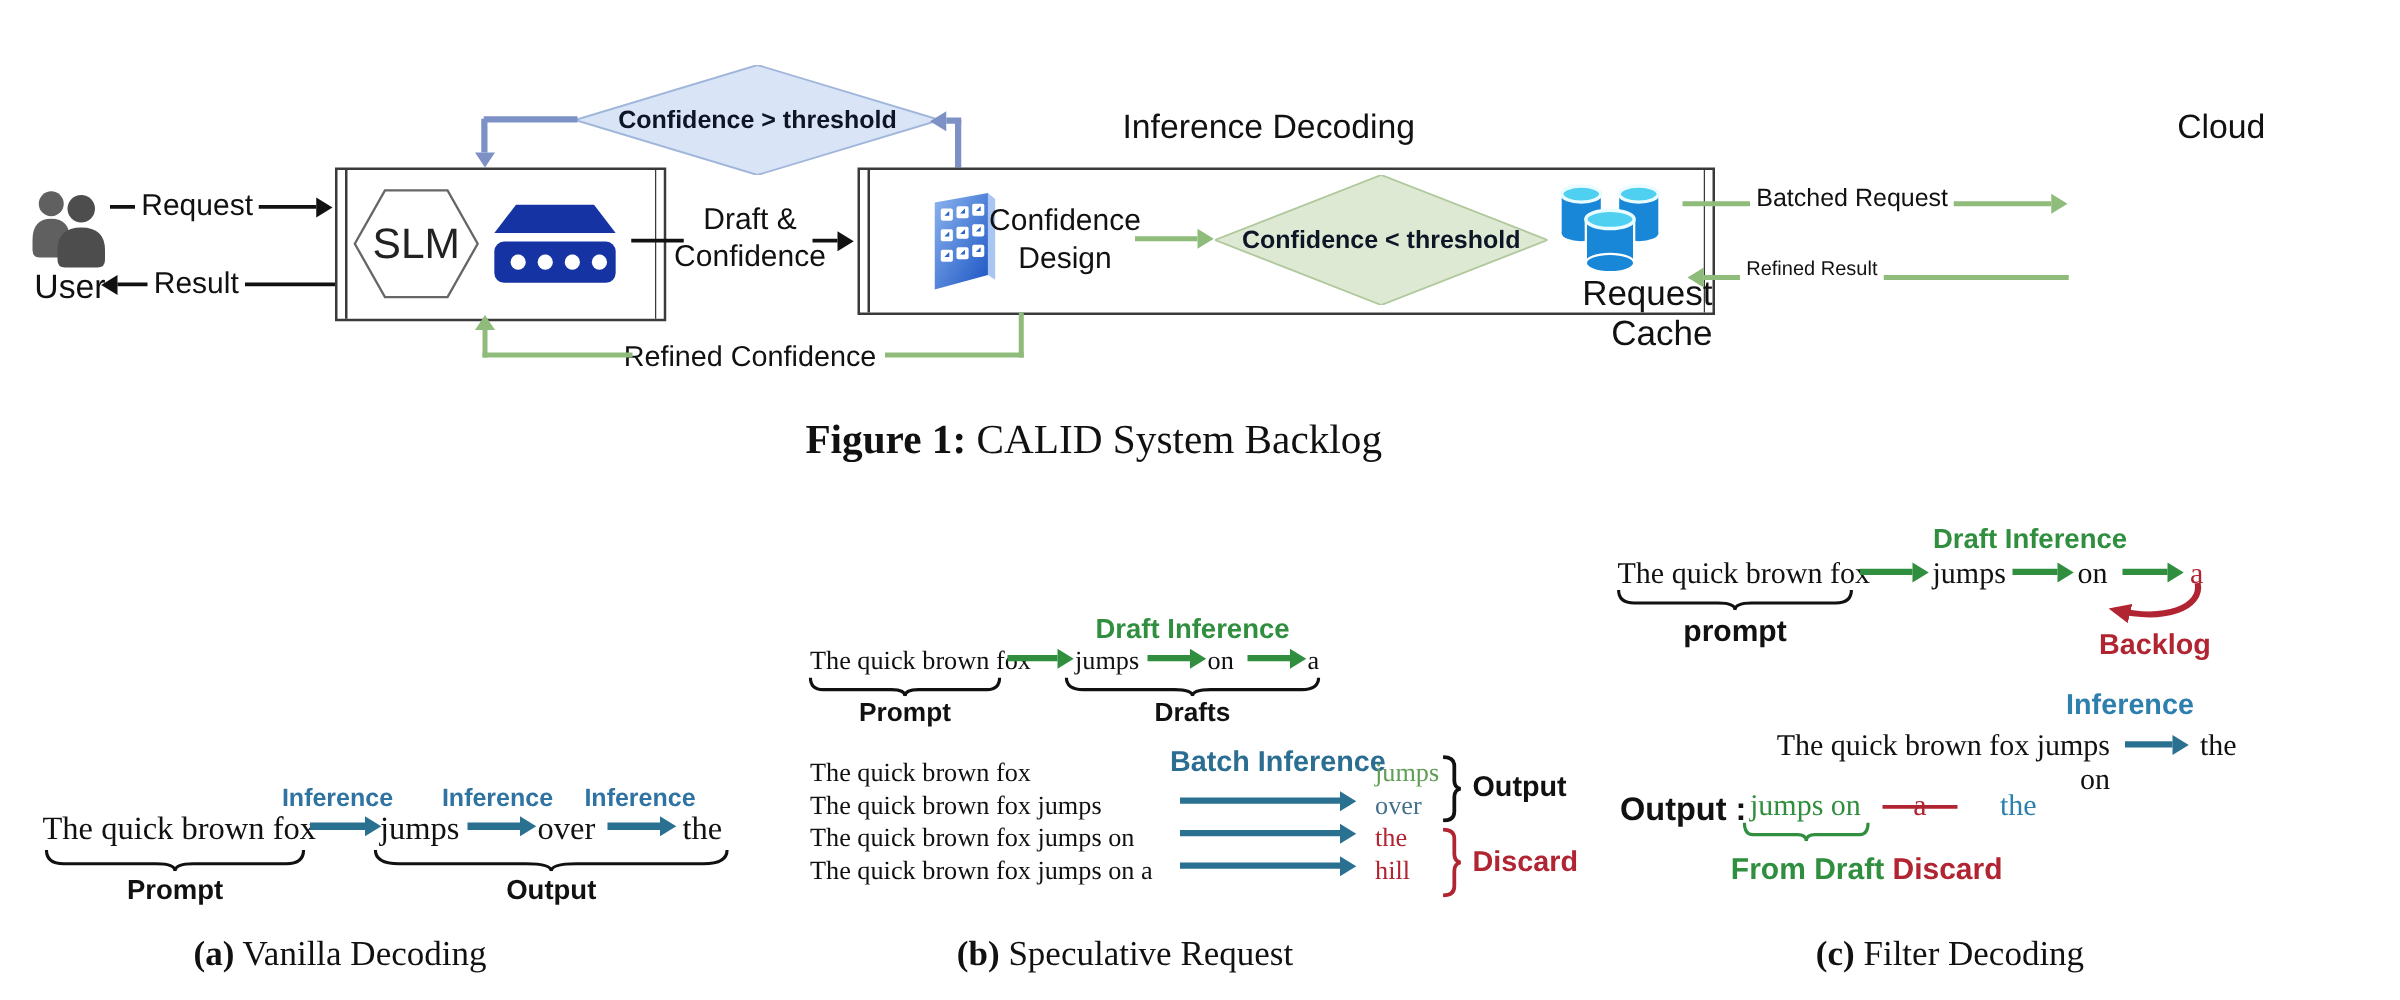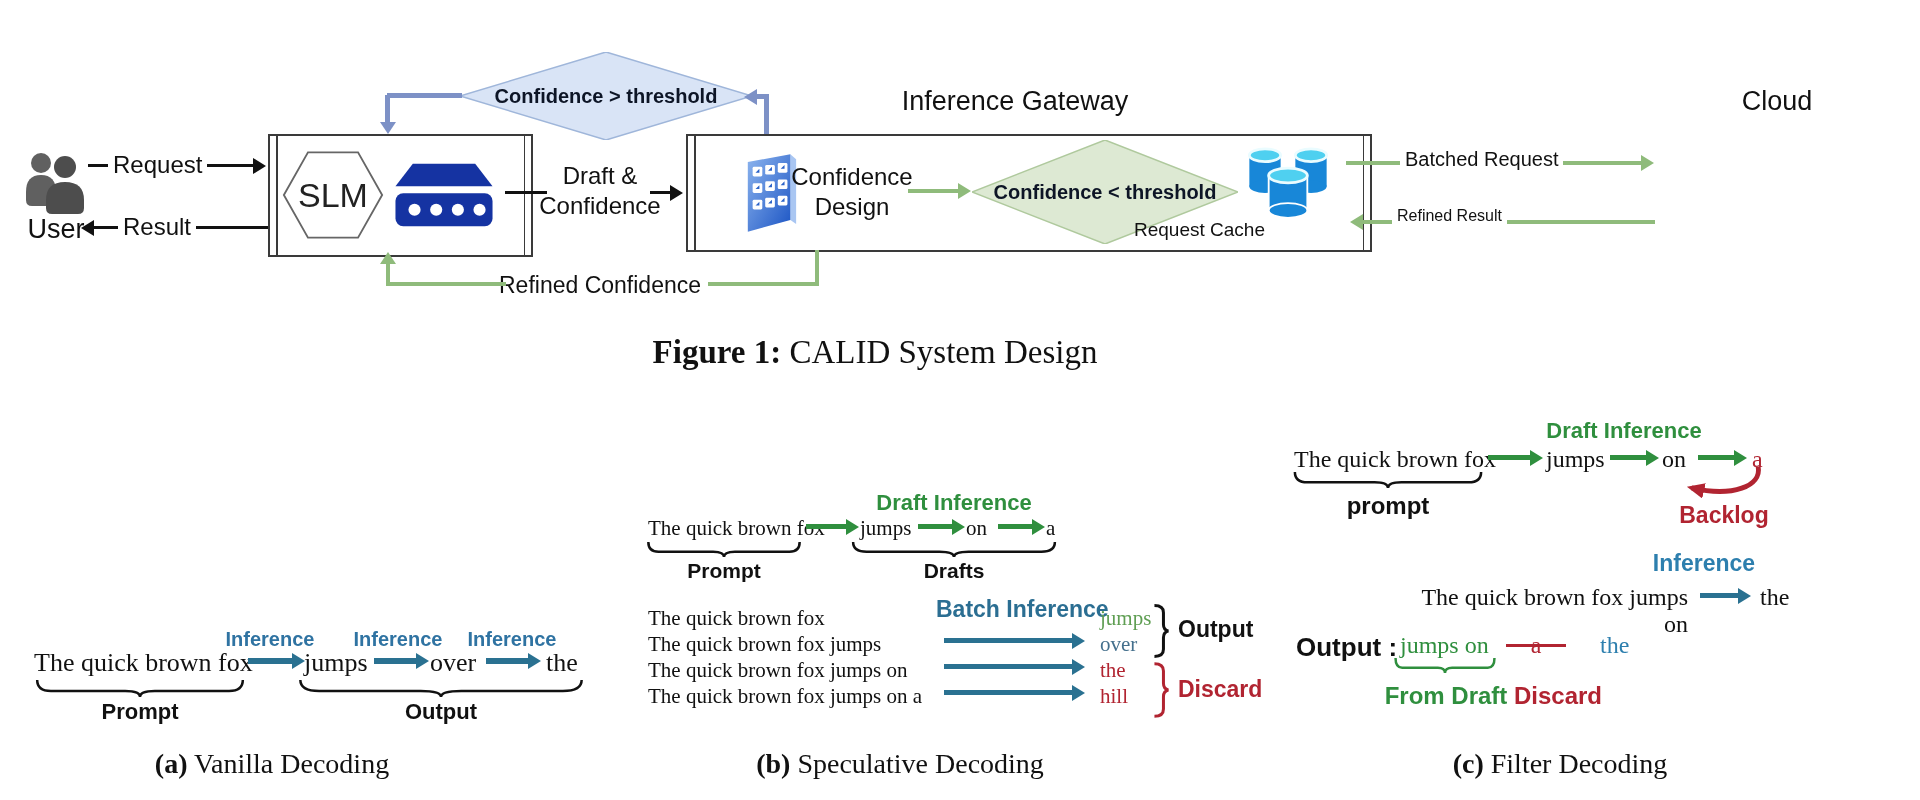--- a/index.html
+++ b/index.html
@@ -94,21 +94,21 @@
       <i class="ah-l"></i>
     </div>
 
   <div class="hline" style="left:505px;top:191px;width:42px;height:3px;color:#111;background:currentColor"></div>
   <div class="lbl ctr" style="left:520px;top:162px;width:160px;font-size:24px">Draft &amp;</div>
   <div class="lbl ctr" style="left:520px;top:192px;width:160px;font-size:24px">Confidence</div>
   <div class="arrow" style="left:650px;top:191px;width:20px;height:3px;color:#111">
       <i class="ah-r"></i>
     </div>
 
-  <div class="lbl ctr" style="left:820px;top:86px;width:390px;font-size:27px">Inference Gateway</div>
+  <div class="lbl ctr" style="left:820px;top:86px;width:390px;font-size:27px">Inference Decoding</div>
   <div class="node-box" style="left:686px;top:134px;width:658px;height:114px"></div>
 
   <svg class="abs" style="left:742px;top:150px" width="58" height="84" viewBox="0 0 60 86">
     <defs>
       <linearGradient id="fg" x1="0" y1="0" x2="1" y2="1">
         <stop offset="0" stop-color="#8cb4ee"></stop>
           <stop offset="1" stop-color="#1c55c4"></stop>
       </linearGradient>
     </defs>
     <polygon points="50,4 56,9 56,76 50,72" fill="#a9c6f2"></polygon>
@@ -144,21 +144,21 @@
       <ellipse cx="25" cy="48" rx="17" ry="7" style="fill:var(--cache-blue)"></ellipse>
       <ellipse cx="25" cy="14" rx="17" ry="7" style="fill:var(--cache-cyan)" stroke="#eafcff" stroke-width="3"></ellipse>
       <rect x="58" y="14" width="34" height="34" style="fill:var(--cache-blue)"></rect>
       <ellipse cx="75" cy="48" rx="17" ry="7" style="fill:var(--cache-blue)"></ellipse>
       <ellipse cx="75" cy="14" rx="17" ry="7" style="fill:var(--cache-cyan)" stroke="#eafcff" stroke-width="3"></ellipse>
       <rect x="29" y="36" width="42" height="38" style="fill:var(--cache-blue)" stroke="#fff" stroke-width="2"></rect>
       <ellipse cx="50" cy="74" rx="21" ry="8" style="fill:var(--cache-blue)" stroke="#fff" stroke-width="2"></ellipse>
       <ellipse cx="50" cy="36" rx="21" ry="8" style="fill:var(--cache-cyan)" stroke="#eafcff" stroke-width="3"></ellipse>
     </g>
   </svg>
-  <div class="lbl" style="left:1134px;top:219px;width:178px;font-size:19px;text-align:left">Request Cache</div>
+  <div class="lbl" style="left:1192px;top:219px;width:178px;font-size:28px;text-align:right">Request Cache</div>
 
   <div class="arrow" style="left:1346px;top:161px;width:295px;height:4px;color:var(--arrow-green)">
       <i class="ah-r"></i>
     </div>
   <span class="lbl online" style="left:1400px;top:148px;font-size:20px">Batched Request</span>
 
   <div class="arrow" style="left:1363px;top:220px;width:292px;height:4px;color:var(--arrow-green)">
       <i class="ah-l"></i>
     </div>
   <span class="lbl online" style="left:1392px;top:207px;font-size:16px">Refined Result</span>
@@ -167,21 +167,21 @@
 
   <div class="lbl ctr" style="left:480px;top:272px;width:240px;font-size:23px">Refined Confidence</div>
   <div class="vline" style="left:815px;top:250px;width:4px;height:36px;color:var(--arrow-green);background:currentColor"></div>
   <div class="hline" style="left:708px;top:282px;width:111px;height:4px;color:var(--arrow-green);background:currentColor"></div>
   <div class="hline" style="left:386px;top:282px;width:120px;height:4px;color:var(--arrow-green);background:currentColor"></div>
   <div class="vline" style="left:386px;top:264px;width:4px;height:22px;color:var(--arrow-green);background:currentColor">
       <i class="ah-u"></i>
     </div>
 
   <div class="cap serif" style="left:560px;top:334px;width:630px;font-size:33px">
-    <span class="b">Figure 1:</span><span> CALID System Design</span>
+    <span class="b">Figure 1:</span><span> CALID System Backlog</span>
   </div>
 
   <div class="lbl serif" style="left:34px;top:648px;font-size:26px">The quick brown fox</div>
 
   <div class="lbl b ctr c-labelblue" style="left:215px;top:628px;width:110px;font-size:20px">Inference</div>
   <div class="lbl b ctr c-labelblue" style="left:343px;top:628px;width:110px;font-size:20px">Inference</div>
   <div class="lbl b ctr c-labelblue" style="left:457px;top:628px;width:110px;font-size:20px">Inference</div>
 
   <div class="arrow" style="left:248px;top:658px;width:44px;height:6px;color:var(--teal)">
       <i class="ah-r"></i>
@@ -261,21 +261,21 @@
     <path d="M3,3 Q14,3 14,16 L14,38 Q14,48 20,50 Q14,52 14,62 L14,84 Q14,97 3,97" fill="none" stroke="#111" stroke-width="3"></path>
   </svg>
   <div class="lbl b" style="left:1178px;top:616px;font-size:23px">Output</div>
 
   <svg class="abs brace" style="left:1152px;top:662px" width="18" height="56" viewBox="0 0 22 100" preserveAspectRatio="none">
     <path d="M3,3 Q14,3 14,16 L14,38 Q14,48 20,50 Q14,52 14,62 L14,84 Q14,97 3,97" fill="none" style="stroke:var(--dark-red)" stroke-width="3"></path>
   </svg>
   <div class="lbl b c-red" style="left:1178px;top:676px;font-size:23px">Discard</div>
 
   <div class="cap serif" style="left:750px;top:748px;width:300px">
-    <span class="b">(b)</span><span> Speculative Decoding</span>
+    <span class="b">(b)</span><span> Speculative Request</span>
   </div>
 
   <div class="lbl b ctr c-draftgreen" style="left:1518px;top:418px;width:212px;font-size:22px">Draft Inference</div>
 
   <div class="lbl serif" style="left:1294px;top:446px;font-size:24px">The quick brown fox</div>
   <div class="arrow" style="left:1488px;top:455px;width:42px;height:5px;color:var(--draft-green)">
       <i class="ah-r"></i>
     </div>
   <div class="lbl serif" style="left:1546px;top:446px;font-size:24px">jumps</div>
   <div class="arrow" style="left:1610px;top:455px;width:36px;height:5px;color:var(--draft-green)">

